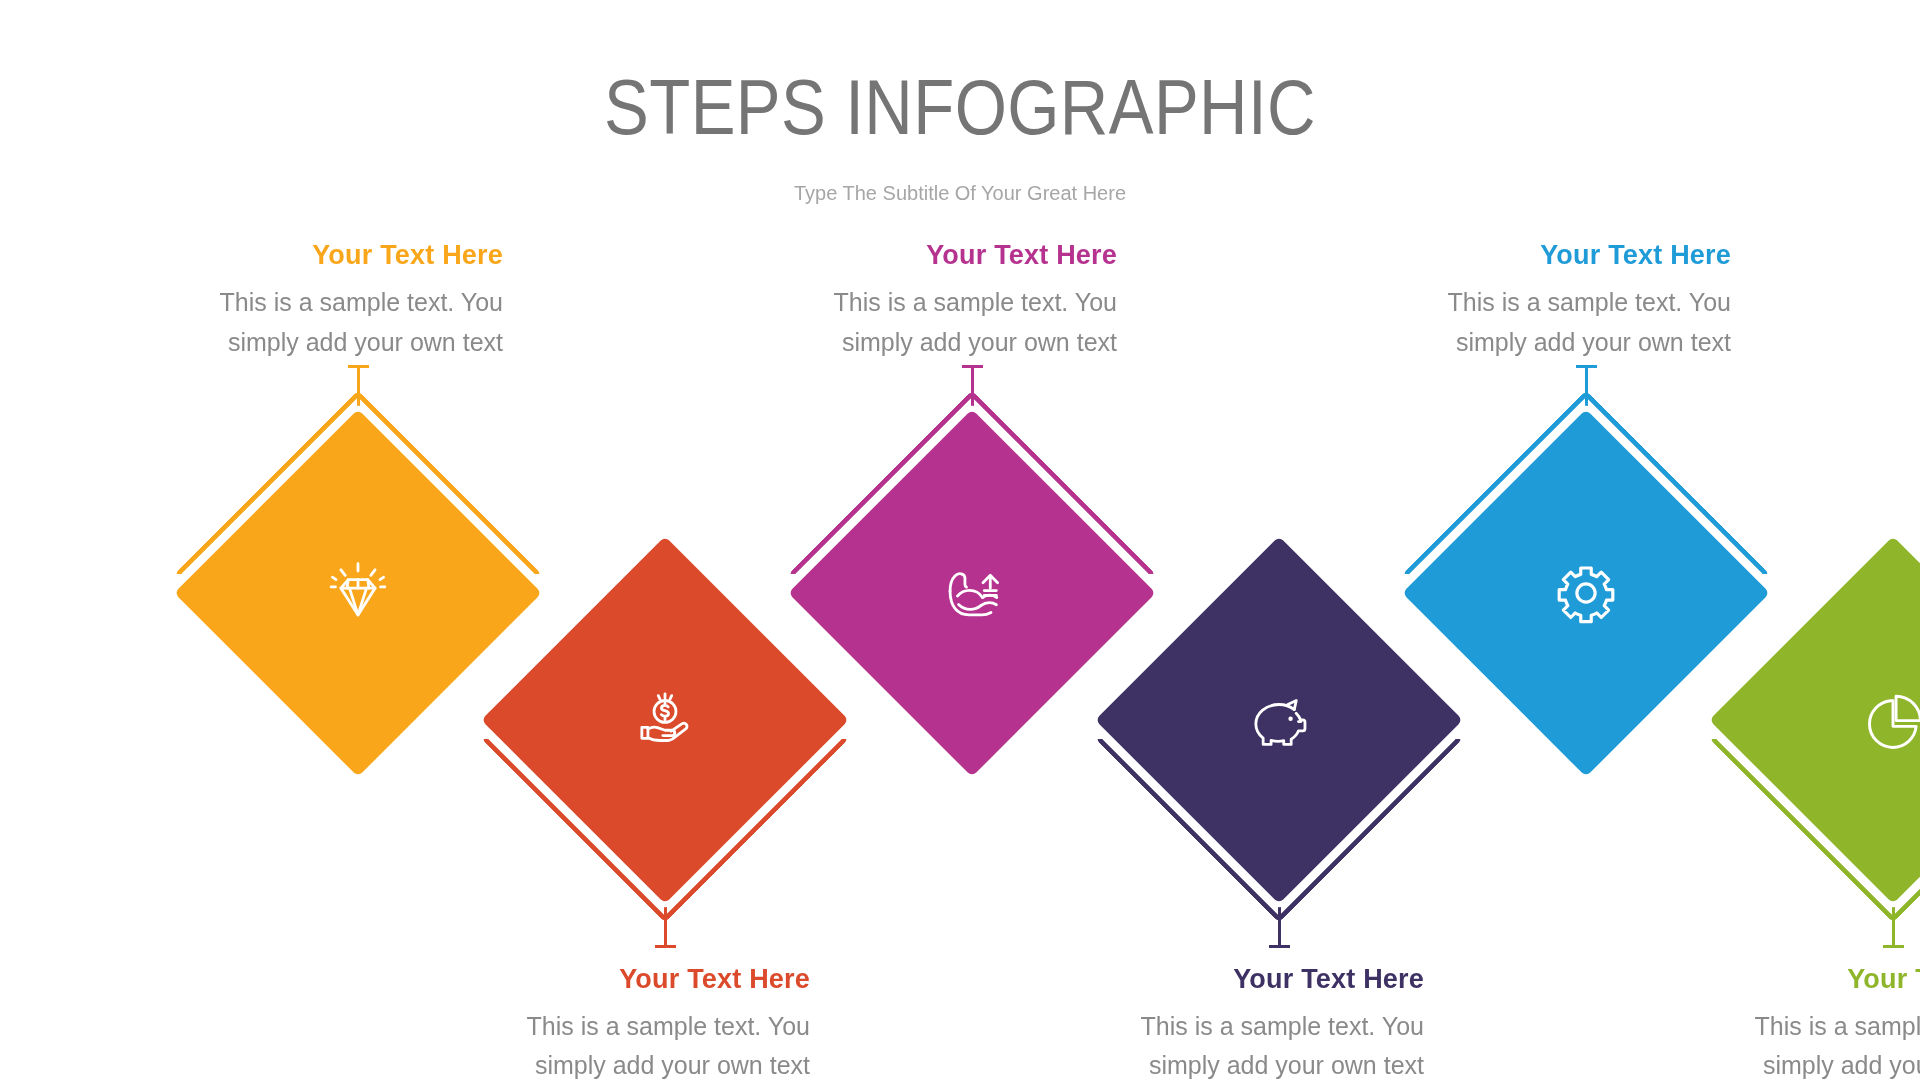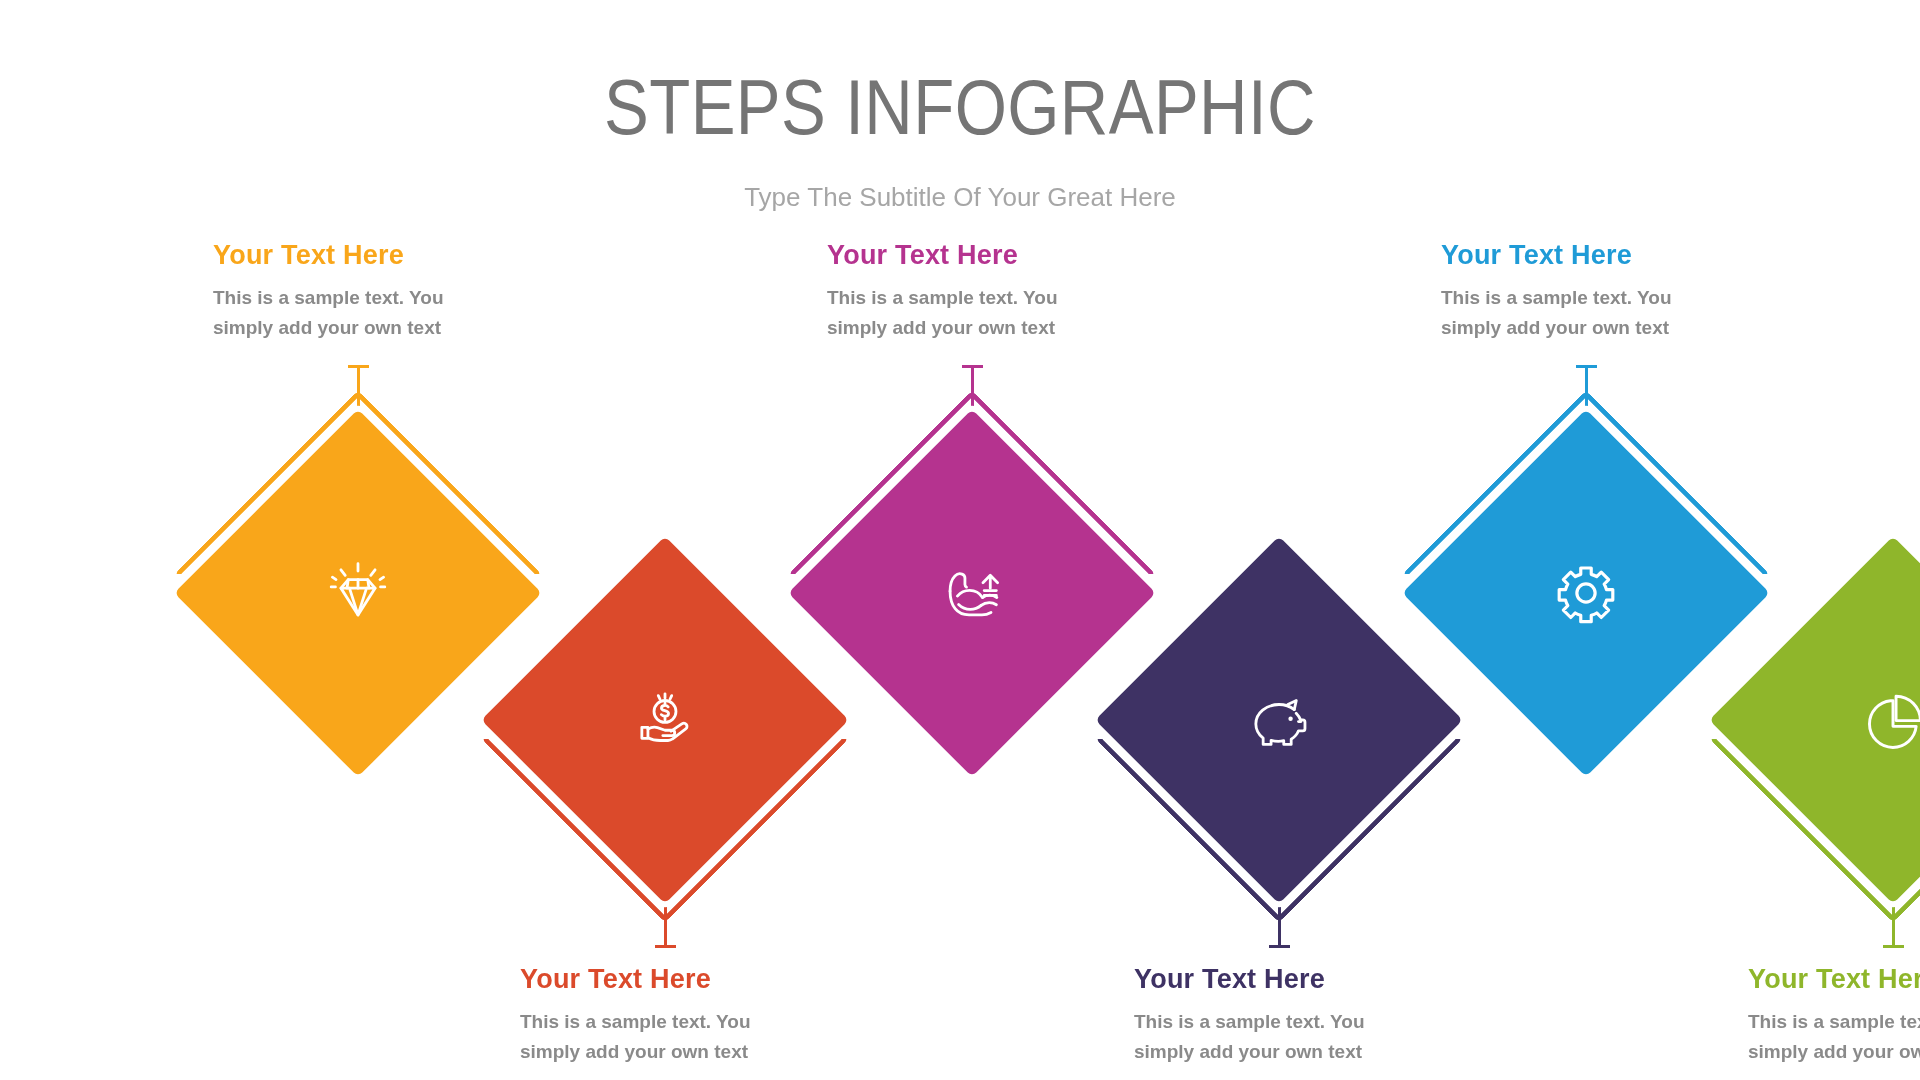--- a/index.html
+++ b/index.html
@@ -18,21 +18,21 @@
     font-size: 78px;
     font-weight: 400;
     letter-spacing: 0.5px;
     color: #757575;
     transform: scaleX(0.86);
     white-space: nowrap;
   }
   .subtitle {
     position: absolute; top: 182px; left: 0; width: 1920px;
     text-align: center;
-    font-size: 26px;
+    font-size: 20px;
     font-weight: 400;
     color: #a6a6a6;
   }
 
   
   .diamond-wrap { position: absolute; width: 260px; height: 260px; }
   .diamond {
     position: absolute; left: 0; top: 0;
     width: 260px; height: 260px;
     transform: rotate(45deg);
@@ -63,27 +63,27 @@
 
   
   .stem { position: absolute; width: 3px; }
   .stem .cap {
     position: absolute; left: -9px; width: 21px; height: 3px;
     background: currentColor;
   }
   .stem .bar { position: absolute; left: 0; top: 0; width: 3px; height: 100%; background: currentColor; }
 
   
-  .caption { position: absolute; width: 290px; text-align: left; }
+  .caption { position: absolute; width: 290px; text-align: right; }
   .caption h3 {
     font-size: 27px; font-weight: bold; letter-spacing: .2px;
     margin-bottom: 12px; white-space: nowrap;
   }
   .caption p {
-    font-size: 19px; line-height: 1.58; color: #8a8a8a; font-weight: 700;
+    font-size: 25px; line-height: 1.58; color: #8a8a8a; font-weight: 400;
   }
 </style>
 </head>
 <body>
 
 <div id="stage">
 
   <div class="title">STEPS INFOGRAPHIC</div>
   <div class="subtitle">Type The Subtitle Of Your Great Here</div>
 

